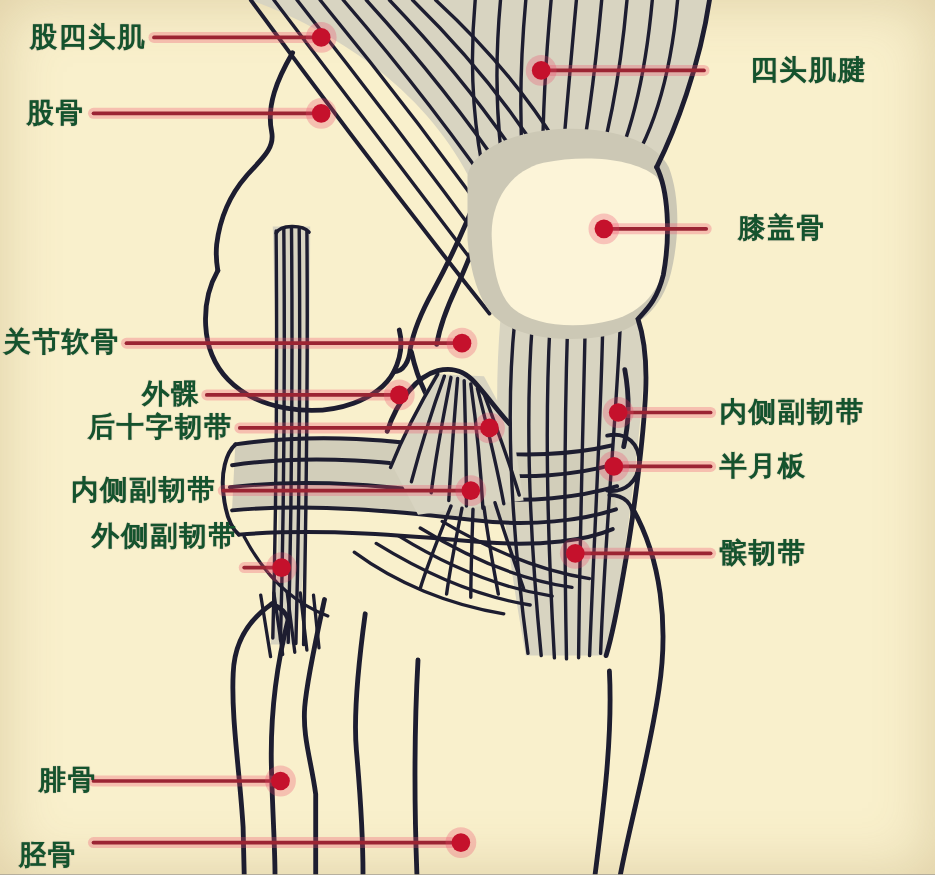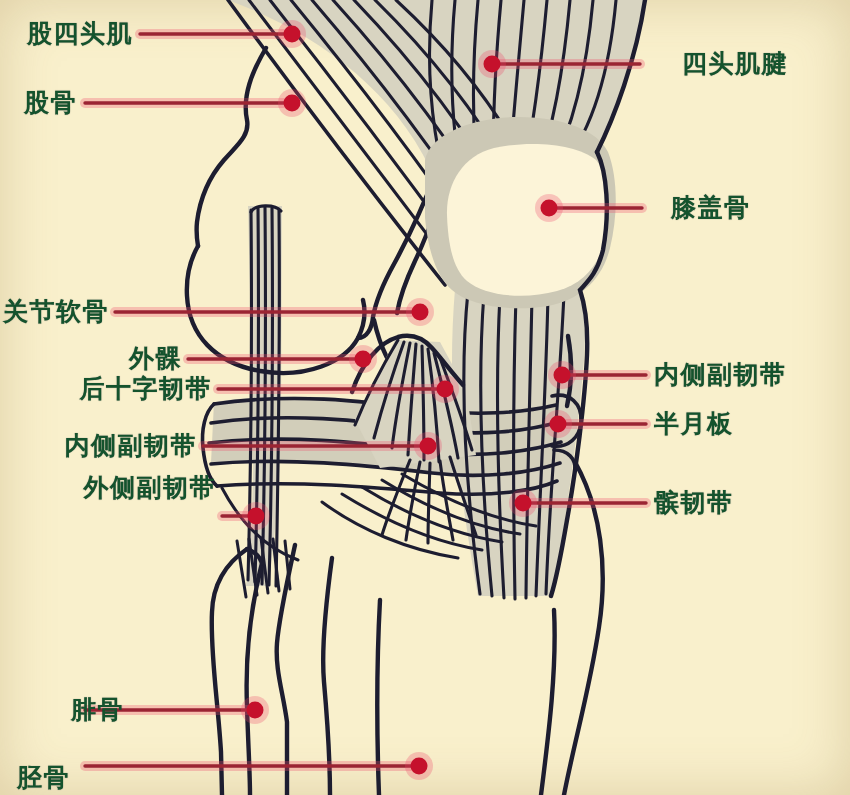--- a/index.html
+++ b/index.html
@@ -232,21 +232,21 @@
     </svg>
 
   <div id="labels">
       <div class="label" style="top: 34px; right: 717px;">股四头肌</div>
       <div class="label" style="top: 103px; right: 773px;">股骨</div>
       <div class="label" style="top: 312px; right: 741px; margin-left: 40px;">关节软骨</div>
       <div class="label" style="top: 359px; right: 668px;">外髁</div>
       <div class="label" style="top: 389px; right: 638px;">后十字韧带</div>
       <div class="label" style="top: 446px; right: 653px;">内侧副韧带</div>
       <div class="label" style="top: 488px; right: 634px;">外侧副韧带</div>
-      <div class="label" style="top: 710px; right: 726px; text-align: center;">腓骨</div>
+      <div class="label" style="top: 710px; right: 762px; text-align: center;">腓骨</div>
       <div class="label" style="top: 766px; right: 780px; margin-top: 12px;">胫骨</div>
       <div class="label" style="top: 64px; left: 682px;">四头肌腱</div>
       <div class="label" style="top: 208px; left: 650px; margin-left: 21px;">膝盖骨</div>
       <div class="label" style="top: 375px; left: 654px;">内侧副韧带</div>
       <div class="label" style="top: 424px; left: 654px;">半月板</div>
       <div class="label" style="top: 503px; left: 654px;">髌韧带</div>
     </div>
 </div>
 
 </body></html>

